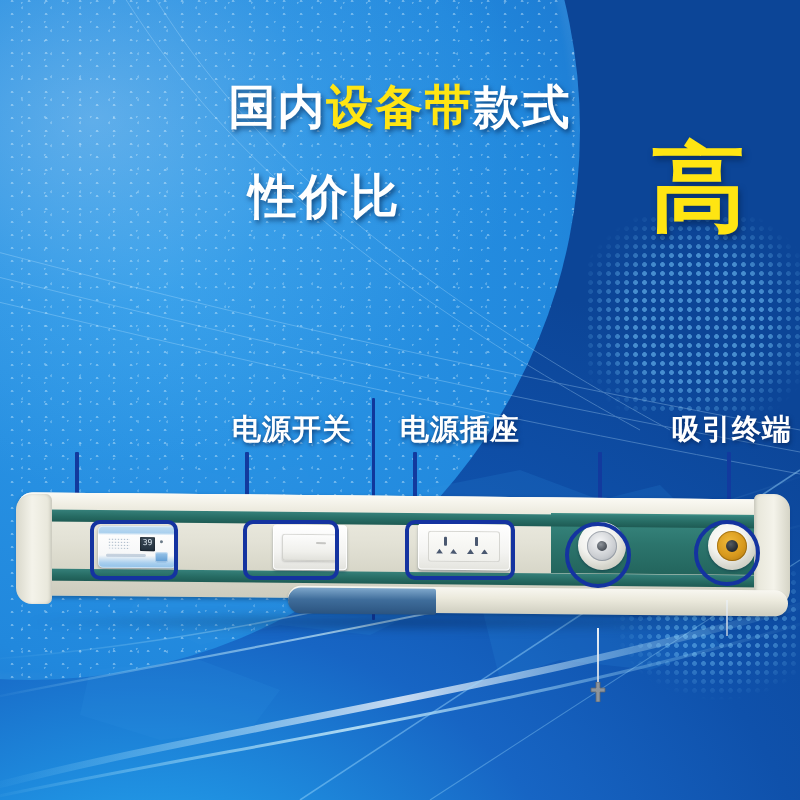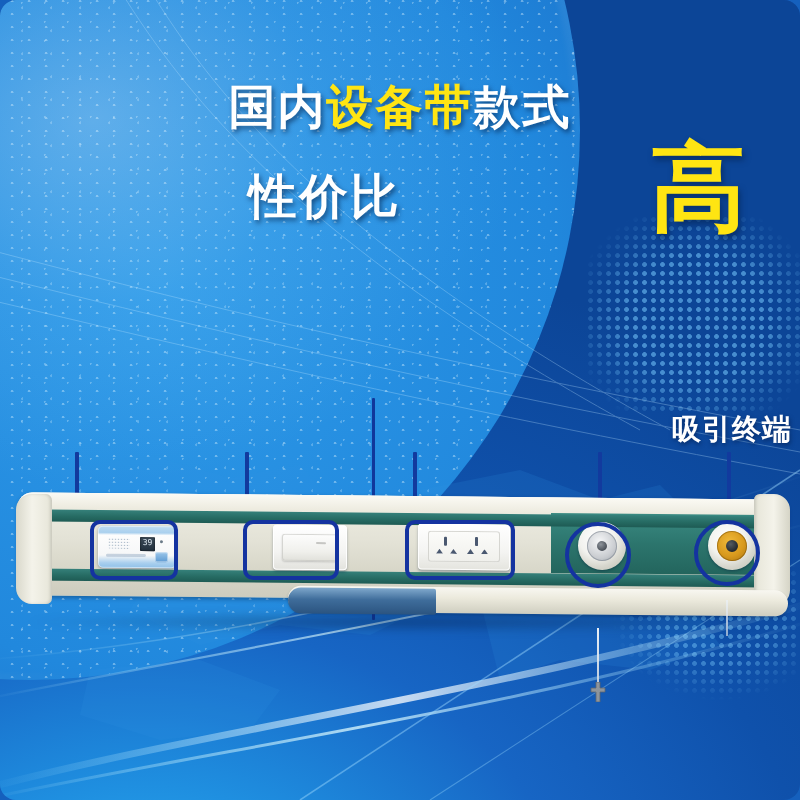--- a/index.html
+++ b/index.html
@@ -1,21 +1,21 @@
 <!DOCTYPE html>
 <html><head>
 <meta charset="utf-8">
 <style>
   * { margin:0; padding:0; box-sizing:border-box; }
   html,body { width:800px; height:800px; overflow:hidden; }
   body {
     font-family:"Liberation Sans","DejaVu Sans",sans-serif;
     background:#1560bd;
   }
-  #stage { position:relative; width:800px; height:800px; overflow:hidden;border-radius:16px; }
+  #stage { position:relative; width:800px; height:800px; overflow:hidden; }
 
   
   .bg-base{
     position:absolute; inset:0;
     background:
       radial-gradient(120% 90% at 18% 118%, #2fb6f5 0%, #1f8fe0 22%, #1765c4 45%, #0f51ab 70%, #0c4597 100%),
       linear-gradient(180deg,#0e54b0 0%,#1462bf 35%,#1a7bd2 70%,#1668c4 100%);
   }
   
   .globe{
@@ -319,20 +319,22 @@
       <path d="M150 -10 C 230 120, 360 260, 670 430" stroke-width="1"></path>
     </g>
   </svg>
 
   <div class="headline">
     <div class="hl-line1"><span class="hl-w">国内</span><span class="hl-y">设备带</span><span class="hl-w">款式</span></div>
     <div class="hl-line2">性价比</div>
   </div>
   <div class="hl-big">高</div>
 
+  <div class="callout" style="left:232px; top:412px;">电源开关</div>
+  <div class="callout" style="left:400px; top:412px;">电源插座</div>
   <div class="callout" style="left:672px; top:412px;">吸引终端</div>
 
   <div class="leader" style="left:75px;  top:452px; height:75px;"></div>
   <div class="leader" style="left:245px; top:452px; height:75px;"></div>
   <div class="leader thin" style="left:372px; top:398px; height:222px;"></div>
   <div class="leader" style="left:413px; top:452px; height:75px;"></div>
   <div class="leader" style="left:598px; top:452px; height:72px;"></div>
   <div class="leader" style="left:727px; top:452px; height:72px;"></div>
 
   <div class="panel-wrap">

